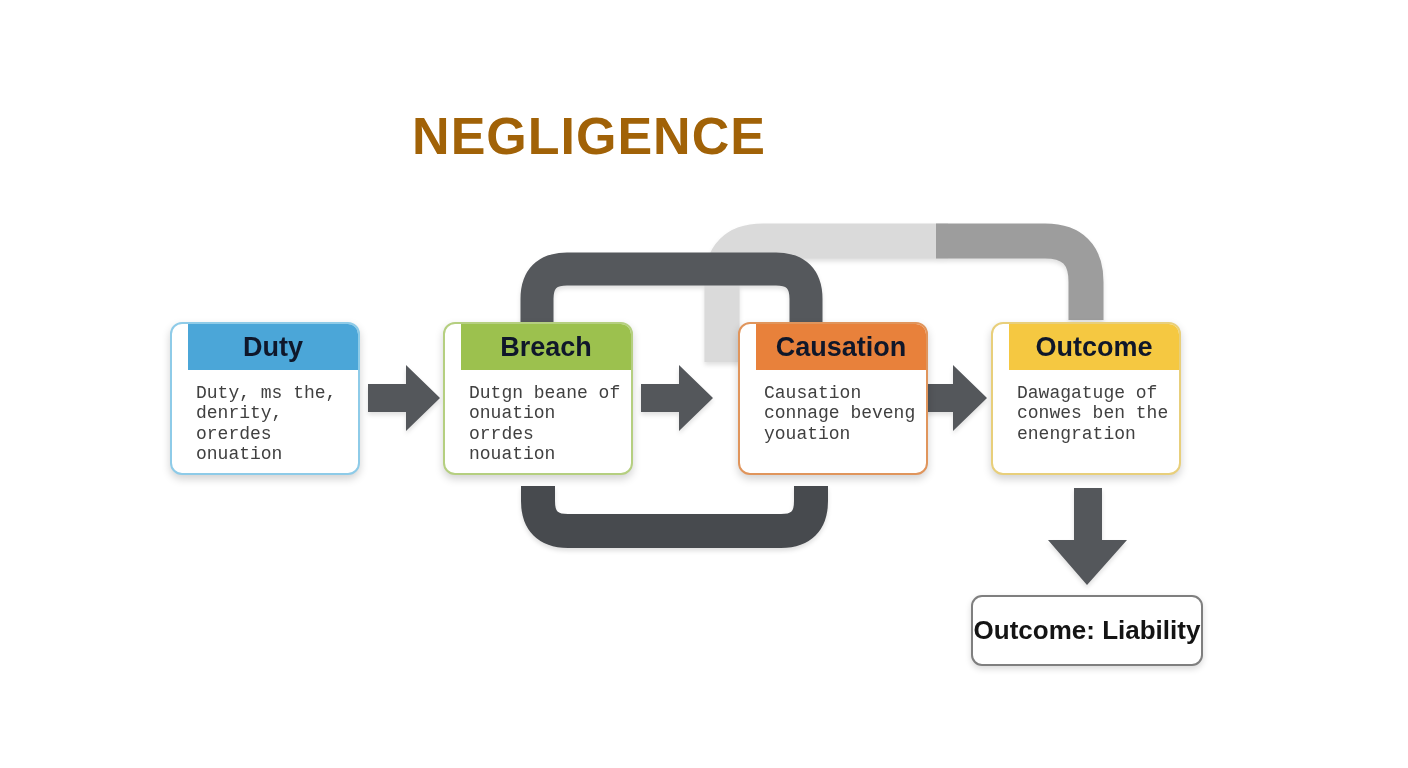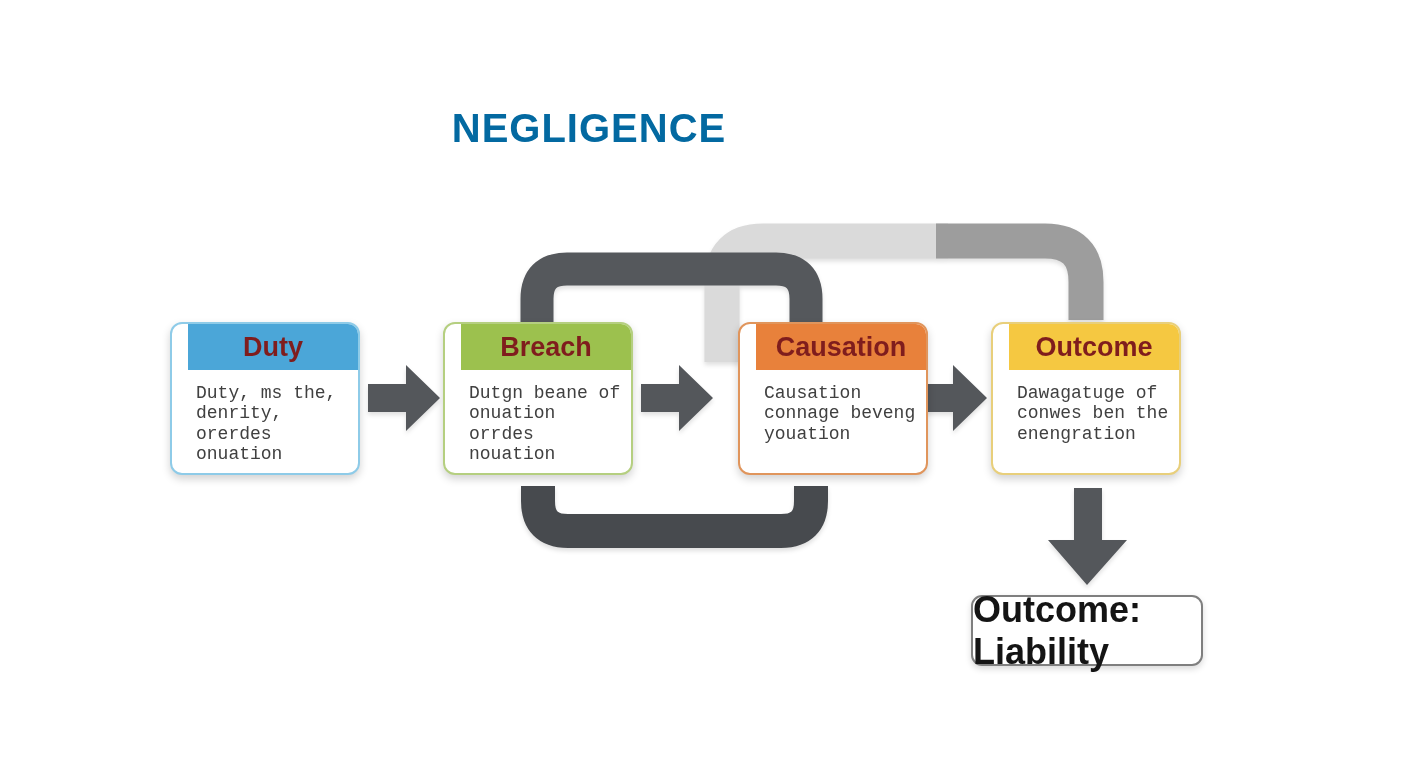--- a/index.html
+++ b/index.html
@@ -1,36 +1,36 @@
 <!DOCTYPE html>
 <html><head>
 <meta charset="utf-8">
 <style>
   html,body{margin:0;padding:0;background:#ffffff;}
   body{font-family:"Liberation Sans", sans-serif;}
   .canvas{position:relative;width:1408px;height:768px;background:#ffffff;overflow:hidden;}
 
   .title{
     position:absolute;left:0;top:106px;width:1178px;
-    text-align:center;font-size:40px;font-weight:800;color:#0369a1;
+    text-align:center;font-size:52px;font-weight:800;color:#a16207;
     letter-spacing:1px;
   }
 
   .connector-layer{position:absolute;left:0;top:0;z-index:1;
     filter:drop-shadow(0 3px 2px rgba(0,0,0,0.12));}
 
   .stage{
     position:absolute;top:322px;width:190px;height:153px;z-index:2;
     background:#ffffff;border-radius:12px;
     box-shadow:0 4px 9px rgba(0,0,0,0.18);
     box-sizing:border-box;overflow:hidden;
   }
   .stage .stage-header{
     height:46px;display:flex;align-items:center;justify-content:center;
-    font-size:27px;font-weight:bold;color:#7f1d1d;margin-left:16px;
+    font-size:27px;font-weight:bold;color:#0f172a;margin-left:16px;
   }
   .stage .stage-body{
     padding:13px 10px 0 24px;
     font-size:18px;line-height:1.13;color:#404040;
     white-space:pre-line;
     font-family:Liberation Mono, monospace;
   }
   .s0{left:170px;border:2px solid #8ecbe8;}
   .s0 .stage-header{background:#4BA6D8;}
   .s1{left:443px;border:2px solid #b5cf80;}
@@ -38,21 +38,21 @@
   .s2{left:738px;border:2px solid #e0955c;}
   .s2 .stage-header{background:#E8813B;}
   .s3{left:991px;border:2px solid #e8cf7b;}
   .s3 .stage-header{background:#F5C841;}
 
   .outcome{
     position:absolute;left:971px;top:595px;width:232px;height:71px;z-index:2;
     background:#ffffff;border:2px solid #7f7f7f;border-radius:11px;
     box-sizing:border-box;
     display:flex;align-items:center;justify-content:center;
-    font-size:36px;font-weight:bold;color:#141414;
+    font-size:26px;font-weight:bold;color:#141414;
     box-shadow:0 3px 6px rgba(0,0,0,0.15);
   }
 </style>
 </head>
 <body>
 
 <div class="canvas">
 
   <div class="title">NEGLIGENCE</div>
 

